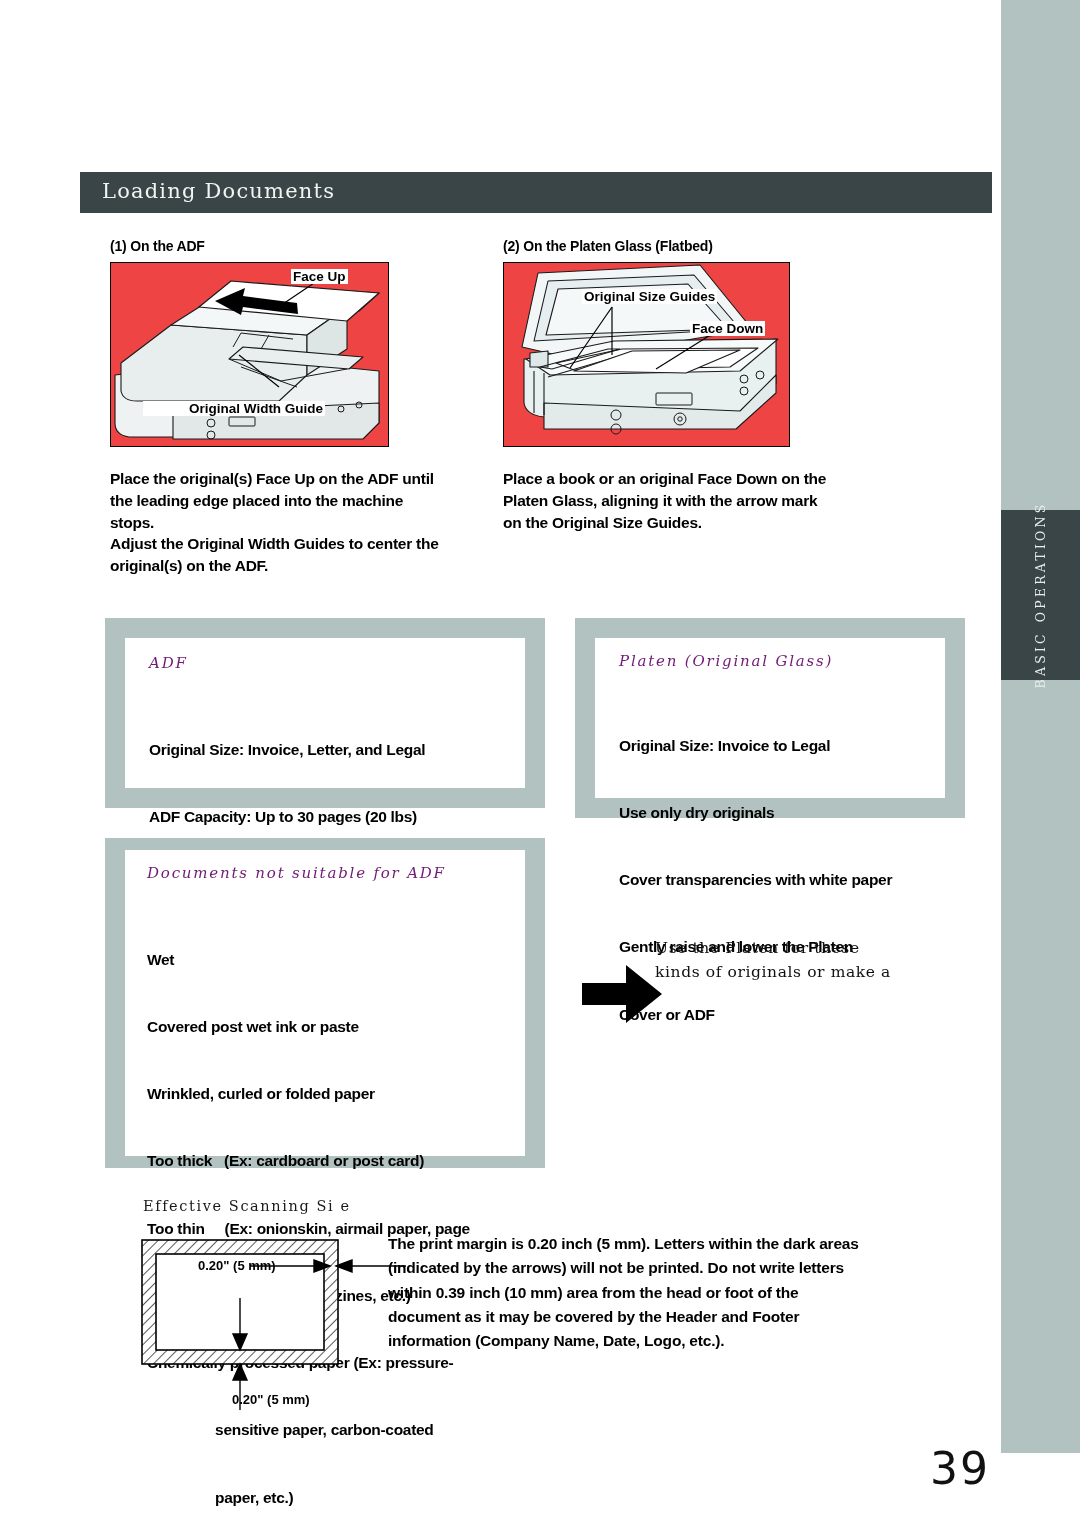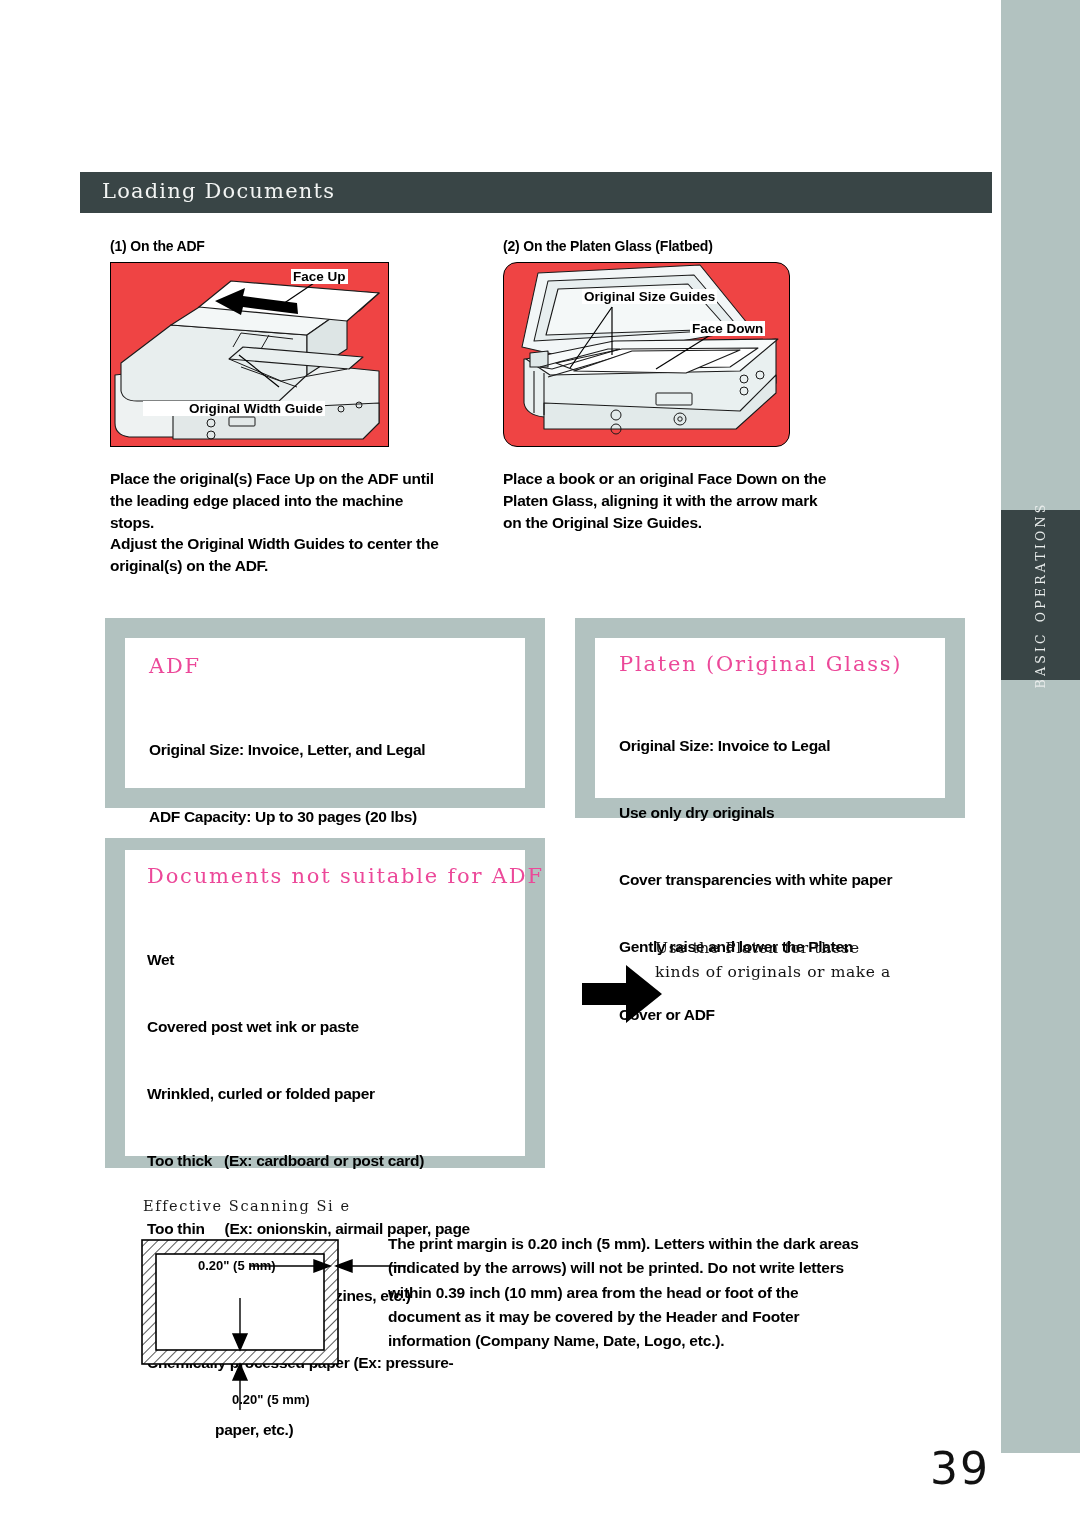--- a/index.html
+++ b/index.html
@@ -81,21 +81,21 @@
   #head-platen { left: 503px; top: 238px; }
 
   
   .illus {
     position: absolute;
     border: 1.4px solid #000;
     background: #ef4444;
     overflow: hidden;
   }
   #illus-adf { left: 110px; top: 262px; width: 277px; height: 183px; }
-  #illus-platen { left: 503px; top: 262px; width: 285px; height: 183px; border-radius: 14px; }
+  #illus-platen { left: 503px; top: 262px; width: 285px; height: 183px; }
   .illus svg { display: block; width: 100%; height: 100%; }
 
   .callout {
     position: absolute;
     background: #ffffff;
     font-weight: bold;
     font-size: 13.5px;
     color: #000;
     padding: 0 2px;
     white-space: nowrap;
@@ -118,24 +118,25 @@
     position: absolute;
     background: #b2c2c0;
   }
   .grey-box > .inner {
     position: absolute;
     background: #ffffff;
   }
   .box-title {
     position: absolute;
     font-family: "DejaVu Serif", serif;
-    font-size: 21px;
+    font-size: 15px;
     letter-spacing: 1.8px;
-    color: #ec4899;
+    color: #701a75;
     white-space: nowrap;
+    font-style: italic;
   }
   .box-list {
     position: absolute;
     font-weight: bold;
     font-size: 15.5px;
     line-height: 22.4px;
     color: #000;
     letter-spacing: -0.3px;
     white-space: pre;
   }
@@ -376,20 +377,21 @@
   <div class="inner">
     <div class="box-title" style="left:22px; top:14px;">Documents not suitable for ADF</div>
     <div class="box-list" style="left:22px; top:54px;">
       <div>Wet</div>
       <div>Covered post wet ink or paste</div>
       <div>Wrinkled, curled or folded paper</div>
       <div>Too thick   (Ex: cardboard or post card)</div>
       <div>Too thin     (Ex: onionskin, airmail paper, page</div>
       <div>                 from some magazines, etc.)</div>
       <div>Chemically processed paper (Ex: pressure-</div>
+      <div>                 sensitive paper, carbon-coated</div>
       <div>                 paper, etc.)</div>
       
       
       
     </div>
   </div>
 </div>
 
 <svg class="big-arrow" viewBox="0 0 80 62">
   <path d="M0 20 L44 20 L44 2 L80 31 L44 60 L44 42 L0 42 Z" fill="#000"></path>

